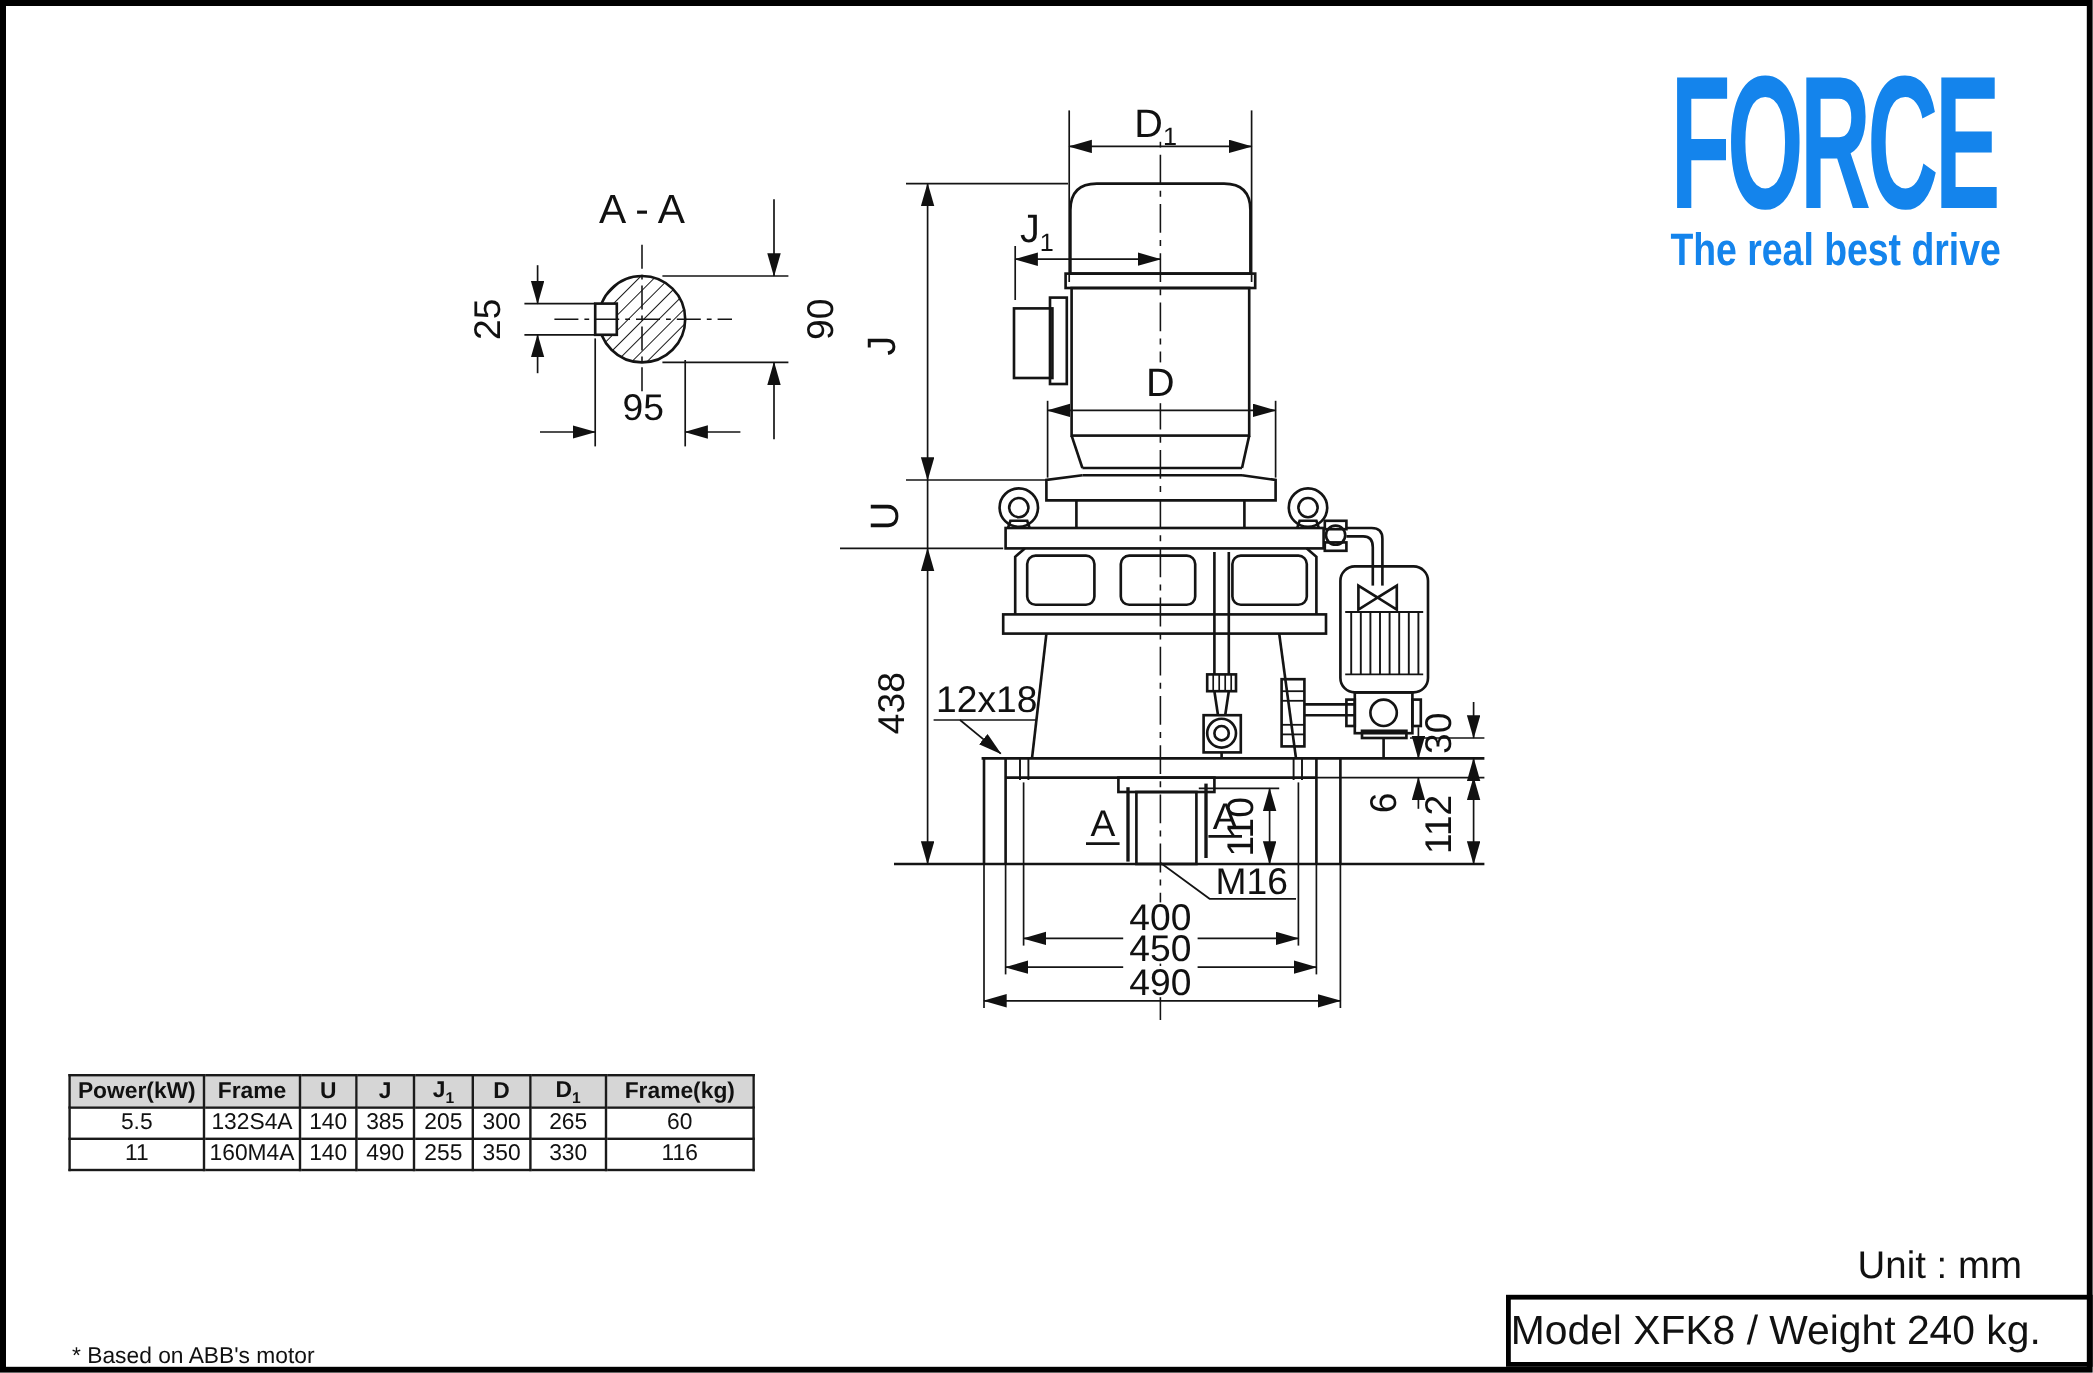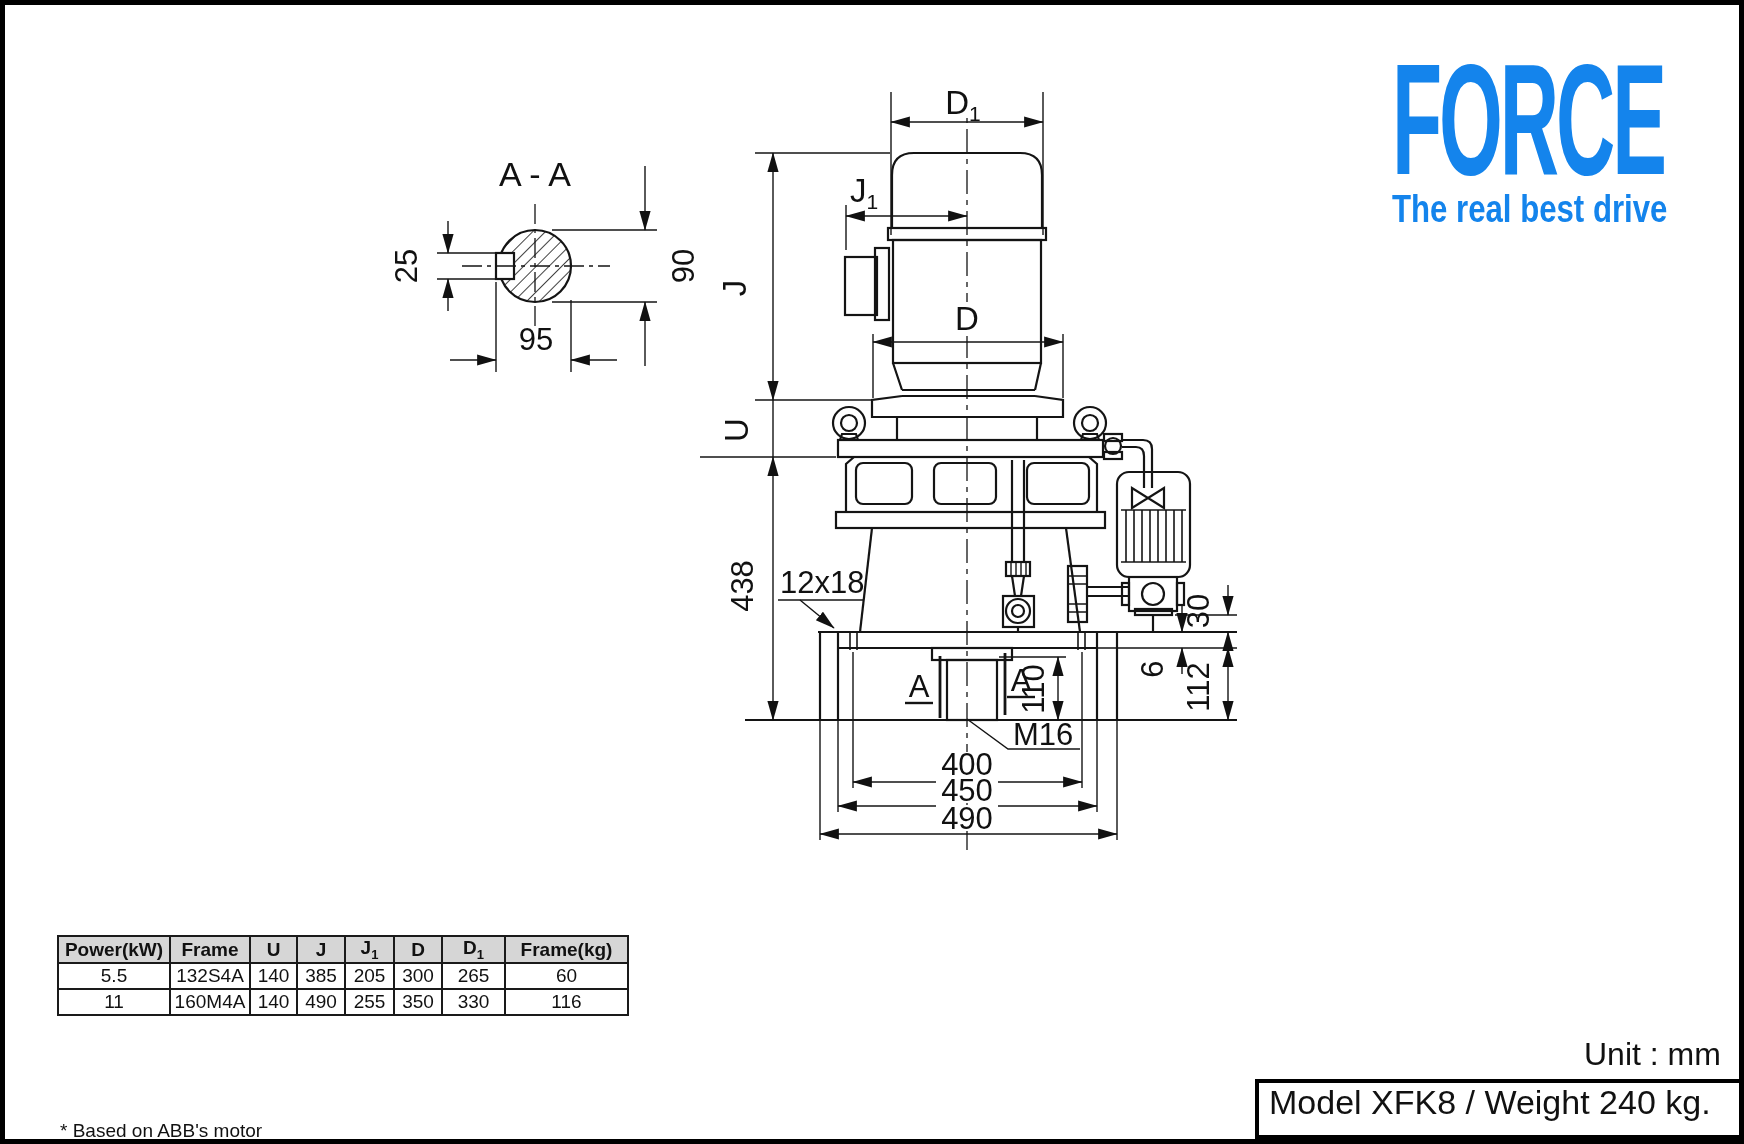--- a/index.html
+++ b/index.html
@@ -13,30 +13,30 @@
   .sub{font-size:21px;}
 
   
   .brand{position:absolute;left:1392px;top:40px;width:300px;}
   .brand-name{font-size:158px;font-weight:bold;letter-spacing:-6px;line-height:1.0;
               color:#1484ec;transform:scale(0.52,1.0);transform-origin:left top;white-space:nowrap;}
   .brand-tagline{position:absolute;left:0;top:148px;font-size:38px;font-weight:bold;color:#1484ec;
               transform:scale(0.82,1.0);transform-origin:left top;white-space:nowrap;}
 
   
-  .spec-table{position:absolute;left:57px;top:895px;border-collapse:collapse;table-layout:fixed;margin-top:40px;}
+  .spec-table{position:absolute;left:57px;top:895px;border-collapse:collapse;table-layout:fixed;}
   .spec-table th,.spec-table td{border:2px solid #1a1a1a;text-align:center;padding:0;
       font-size:19px;height:24px;white-space:nowrap;overflow:hidden;}
   .spec-table th{background:#d6d6d6;font-weight:bold;height:25px;}
   .spec-table sub{font-size:13px;}
   .footnote{position:absolute;left:60px;top:1120px;font-size:19px;}
 
-  .unit-label{position:absolute;left:1548px;top:1036px;font-size:32px;margin-left:36px;}
+  .unit-label{position:absolute;left:1548px;top:1036px;font-size:32px;}
   .model-box{position:absolute;left:1255px;top:1079px;right:0;height:60px;border:4px solid #000;
-      box-sizing:border-box;display:flex;align-items:flex-start;padding-left:10px;background:#fff;
+      box-sizing:border-box;display:flex;align-items:center;background:#fff;
       font-size:34px;white-space:nowrap;}
 </style>
 </head>
 <body>
 
 <div class="page-border"></div>
 
 <svg width="1744" height="1144" viewBox="0 0 1744 1144" style="position:absolute;left:0;top:0;">
   <defs>
     <marker id="mE" markerWidth="15" markerHeight="9" refX="13.5" refY="4" orient="auto">

